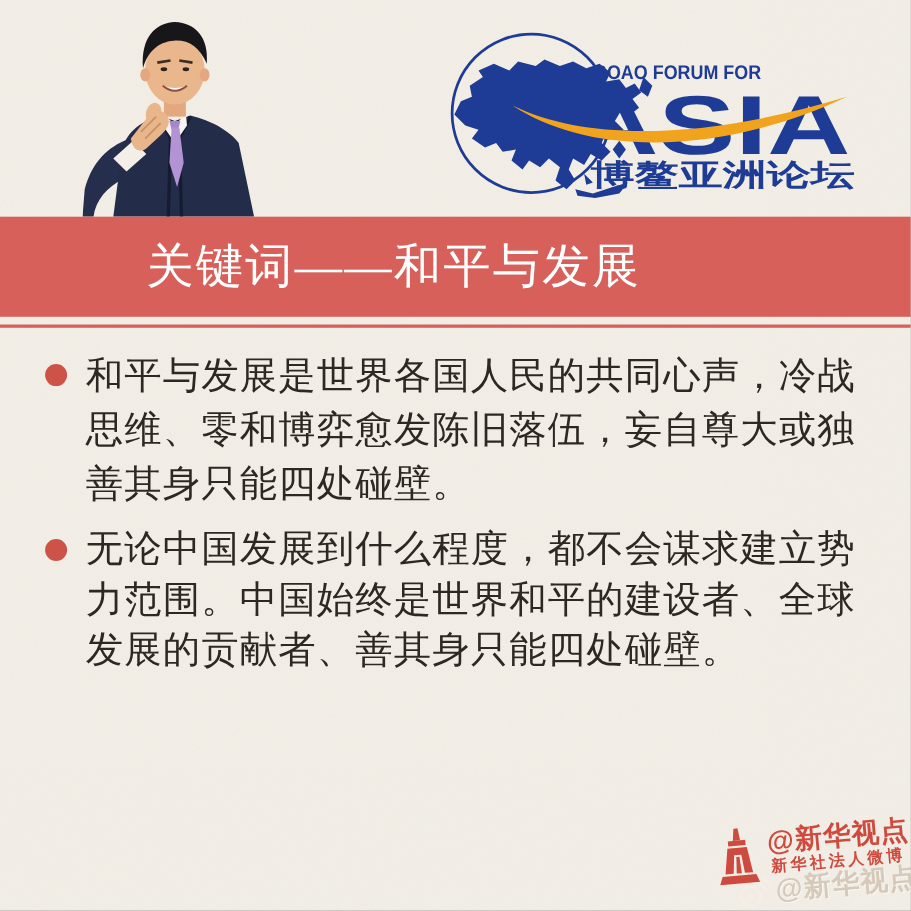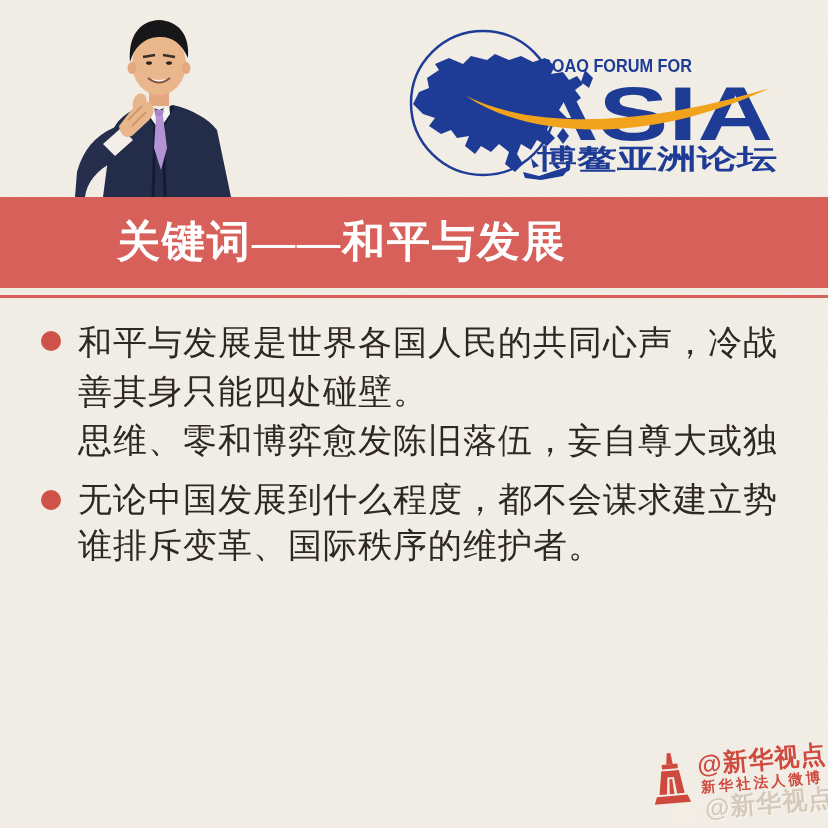--- a/index.html
+++ b/index.html
@@ -18,22 +18,22 @@
   .photo{position:absolute;left:75px;top:16px;width:220px;height:181px;}
   .logo{position:absolute;left:405px;top:26px;width:380px;height:162px;}
 
   
   .banner{
     position:absolute;left:0;top:197px;width:828px;height:91px;
     background:#d7605a;
     display:flex;align-items:center;
   }
   .banner h1{
-    margin:0;padding:0 0 2px 117px;
-    font-size:43px;font-weight:bold;color:#ffffff;
+    margin:16px;padding:0 0 2px 117px;
+    font-size:43px;font-weight:normal;color:#ffffff;
     letter-spacing:2px;white-space:nowrap;
     font-family:"Liberation Serif", serif;
   }
   .divider{position:absolute;left:0;top:295px;width:828px;height:3px;background:#d7605a;}
 
   
   .bullets{position:absolute;left:41px;top:318px;right:30px;}
   .bullet-item{display:flex;align-items:flex-start;}
   .bullet-item.item2{margin-top:0;}
   .bullet-item.item3{margin-top:12px;}
@@ -134,31 +134,32 @@
     <h1>关键词——和平与发展</h1>
   </div>
   <div class="divider"></div>
 
   <div class="bullets">
 
     <div class="bullet-item item1">
       <div class="dot"></div>
       <div class="lines">
         <div>和平与发展是世界各国人民的共同心声，冷战</div>
+        <div>思维、零和博弈愈发陈旧落伍，妄自尊大或独</div>
         <div>善其身只能四处碰壁。</div>
-        <div>思维、零和博弈愈发陈旧落伍，妄自尊大或独</div>
       </div>
     </div>
 
 
     <div class="bullet-item item3">
       <div class="dot"></div>
       <div class="lines">
         <div>无论中国发展到什么程度，都不会谋求建立势</div>
-        <div>谁排斥变革、国际秩序的维护者。</div>
+        <div>力范围。中国始终是世界和平的建设者、全球</div>
+        <div>发展的贡献者、善其身只能四处碰壁。</div>
       </div>
     </div>
 
   </div>
 
   <div class="watermark">
     <svg class="wm-pagoda" viewBox="0 0 48 60" xmlns="http://www.w3.org/2000/svg">
       <g fill="#cf4a3e">
         <path d="M22.5,0 L26.5,0 L28,12 L21,12 Z"></path>
         <rect x="16" y="12" width="17" height="5"></rect>

